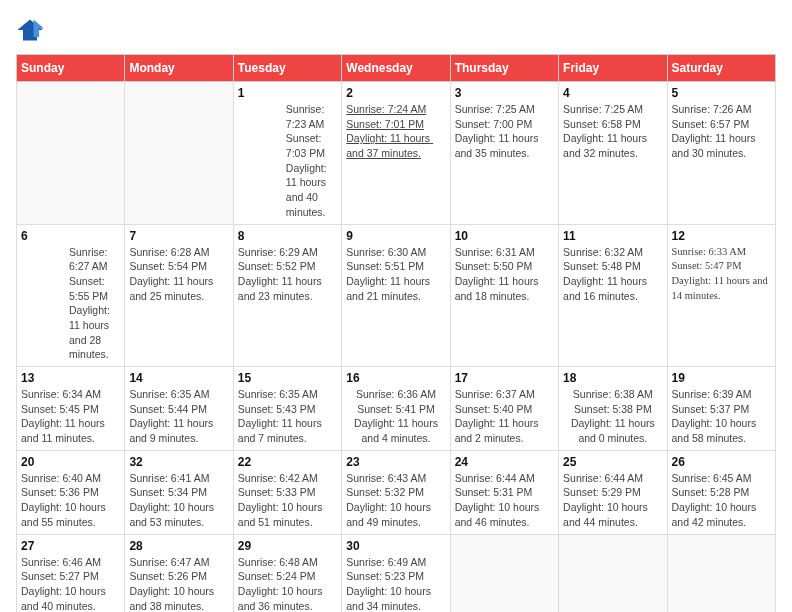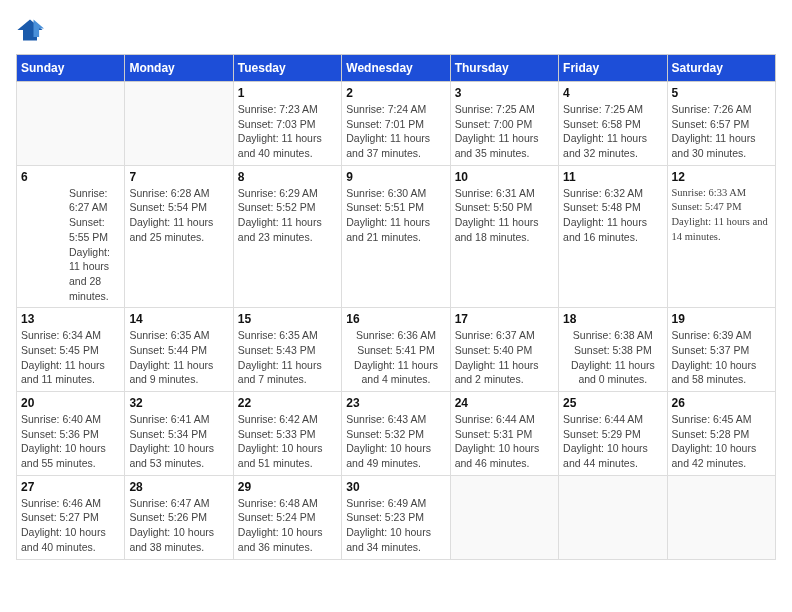--- a/index.html
+++ b/index.html
@@ -49,21 +49,21 @@
       font-size: 15px;
       color: #333;
       font-weight: normal;
     }
     .calendar {
       width: 100%;
       border-collapse: collapse;
       font-size: 11px;
     }
     .calendar th {
-      background: #1d4ed8;
+      background: #ef4444;
       color: #fff;
       padding: 6px 4px;
       text-align: left;
       font-size: 12px;
       font-weight: bold;
       border: 1px solid #ccc;
     }
     .calendar td {
       vertical-align: top;
       border: 1px solid #ddd;
@@ -121,27 +121,27 @@
         <th>Friday</th>
         <th>Saturday</th>
       </tr>
   </thead>
   <tbody id="calendar-body">
   <tr>
         <td class="empty"></td>
         <td class="empty"></td>
         <td>
           <div class="day-num">1</div>
-          <div class="day-info" style="white-space: pre-wrap;">Sunrise: 7:23 AM
+          <div class="day-info" style="white-space: pre-wrap; margin-left: 48px;">Sunrise: 7:23 AM
 Sunset: 7:03 PM
 Daylight: 11 hours and 40 minutes.</div>
         </td>
         <td>
           <div class="day-num">2</div>
-          <div class="day-info" style="white-space: pre-wrap;">Sunrise: 7:24 AM
+          <div class="day-info" style="white-space: pre-wrap; text-decoration: underline;">Sunrise: 7:24 AM
 Sunset: 7:01 PM
 Daylight: 11 hours and 37 minutes.</div>
         </td>
         <td>
           <div class="day-num">3</div>
           <div class="day-info" style="white-space: pre-wrap;">Sunrise: 7:25 AM
 Sunset: 7:00 PM
 Daylight: 11 hours and 35 minutes.</div>
         </td>
         <td>

